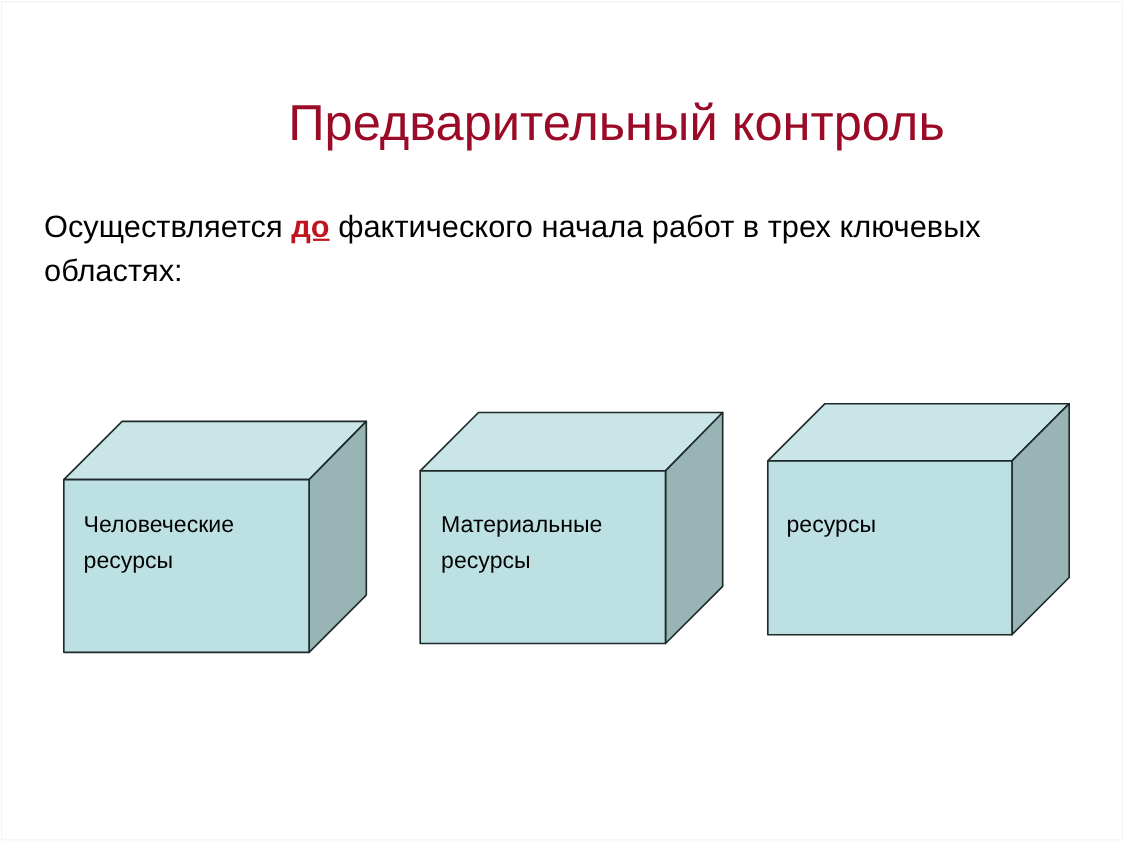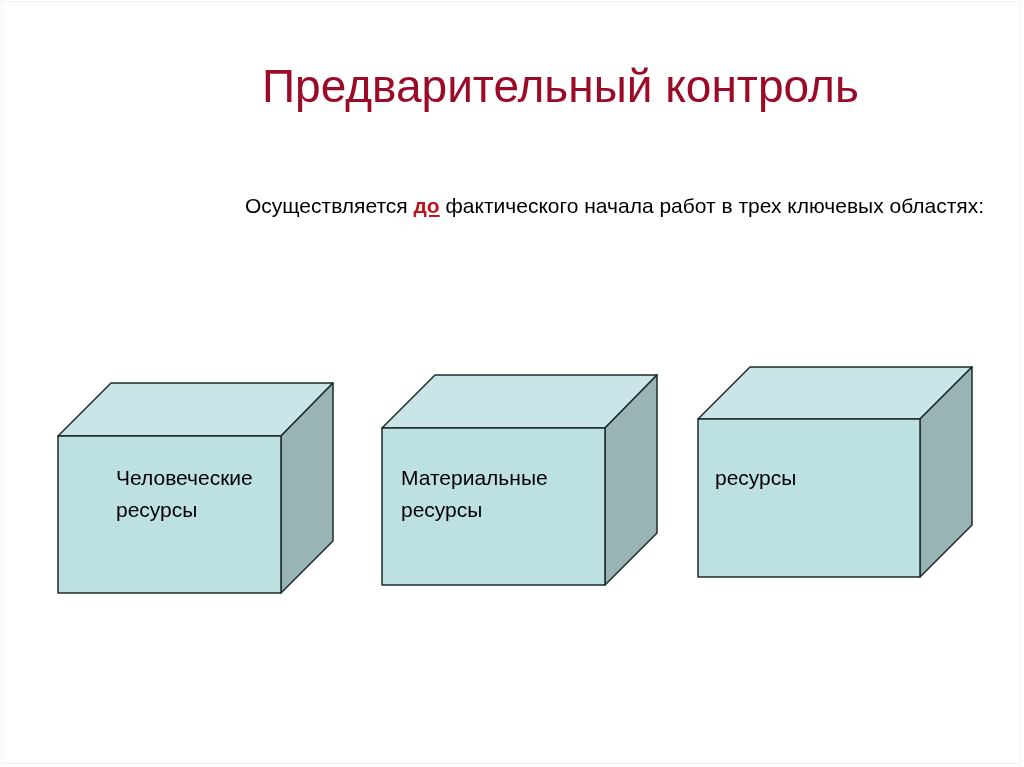--- a/index.html
+++ b/index.html
@@ -5,27 +5,27 @@
     html, body { margin: 0; padding: 0; }
     body {
       width: 1024px; height: 767px; background: #ffffff; position: relative; overflow: hidden;
       font-family: "Liberation Sans", sans-serif;
     }
     .slide-frame {
       position: absolute; left: 1px; top: 1px; width: 1020px; height: 763px;
       border: 1px solid #f2f2f2; box-sizing: border-box;
     }
     .title {
-      position: absolute; left: 0; top: 56px; width: 820px; text-align: center;
+      position: absolute; left: 0; top: 81px; width: 820px; text-align: center;
       padding-left: 262px; box-sizing: border-box;
       font-size: 46px; color: #9b0b27; line-height: 60px; white-space: nowrap;
     }
     .subtitle {
-      position: absolute; left: 40px; top: 186px; width: 944px; text-align: right;
-      font-size: 21px; color: #000; line-height: 40px;
+      position: absolute; left: 40px; top: 186px; width: 944px; text-align: left;
+      font-size: 28px; color: #000; line-height: 40px;
     }
     .subtitle .emph { color: #c0141e; font-weight: bold; text-decoration: underline; }
     svg.cubes { position: absolute; left: 0; top: 0; }
     .cube-label {
       position: absolute; font-size: 21px; color: #000; line-height: 32px;
     }
   </style>
 </head>
 <body>
 
@@ -46,21 +46,21 @@
     <polygon points="605,428 657,375 657,533 605,585" fill="#98b4b4"></polygon>
     <rect x="382" y="428" width="223" height="157" fill="#bde0e2"></rect>
   </g>
   <g stroke="#1e2a2a" stroke-width="1.5" stroke-linejoin="round">
     <polygon points="698,419 750,367 972,367 920,419" fill="#c9e5e7"></polygon>
     <polygon points="920,419 972,367 972,525 920,577" fill="#98b4b4"></polygon>
     <rect x="698" y="419" width="222" height="158" fill="#bde0e2"></rect>
   </g>
 </svg>
 
-<div class="cube-label" style="left:76px; top:462px;margin-left:40px;">
+<div class="cube-label" style="left:76px; top:462px;">
   <div>Человеческие</div>
   <div>ресурсы</div>
 </div>
 <div class="cube-label" style="left:401px; top:462px;">
   <div>Материальные</div>
   <div>ресурсы</div>
 </div>
 <div class="cube-label" style="left:715px; top:462px;">
   <div>ресурсы</div>
 </div>

